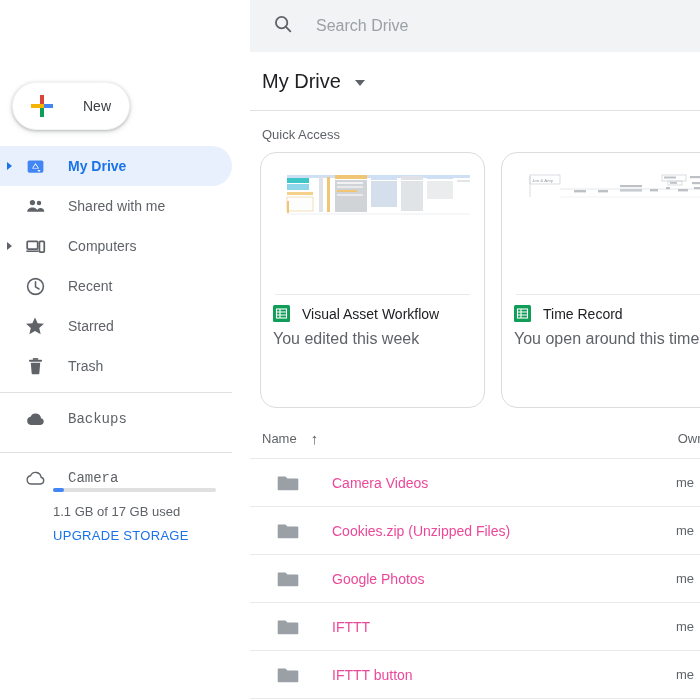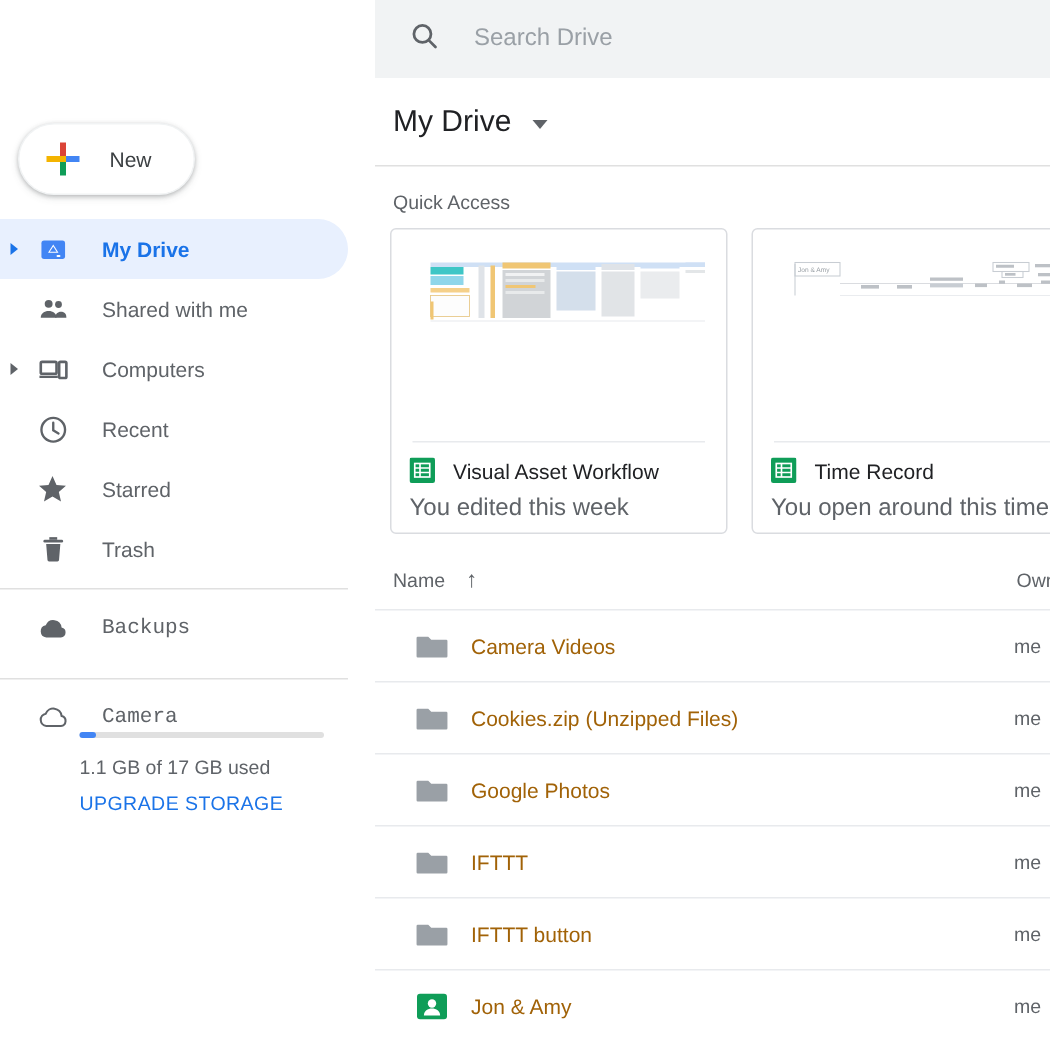--- a/index.html
+++ b/index.html
@@ -21,21 +21,21 @@
 
   .new-btn {
     position: absolute; left: 12px; top: 82px;
     width: 118px; height: 48px;
     border-radius: 24px; background: #fff;
     border: 1px solid #f1f3f4;
     box-shadow: 0 1px 3px rgba(60,64,67,.30), 0 2px 6px rgba(60,64,67,.12);
     display: flex; align-items: center; cursor: pointer;
   }
   .plus-icon { width: 26px; height: 26px; margin-left: 16px; flex: 0 0 26px; }
-  .new-label { font-size: 14px; color: #3c4043; margin-left: 18px; font-weight: 500; }
+  .new-label { font-size: 14px; color: #3c4043; margin-left: 28px; font-weight: 500; }
 
   .nav { position: absolute; top: 146px; left: 0; width: 250px; }
   .nav-item {
     position: relative; display: flex; align-items: center;
     height: 40px; cursor: pointer;
     border-top-right-radius: 20px; border-bottom-right-radius: 20px;
     margin-right: 18px;
   }
   .nav-item.active { background: #e8f0fe; }
   .nav-caret { width: 18px; flex: 0 0 18px; display: flex; align-items: center; justify-content: center; }
@@ -79,22 +79,22 @@
   }
   .hdr-rule { height: 1px; background: #e0e0e0; }
 
   .section-label {
     font-size: 13px; color: #5f6368; font-weight: 500;
     padding: 16px 0 10px 12px;
   }
 
   .cards { display: flex; gap: 16px; padding-left: 10px; }
   .card {
-    width: 225px; height: 204px;
-    border: 1px solid #dadce0; border-radius: 4px;
+    width: 225px; height: 256px;
+    border: 1px solid #dadce0; border-radius: 16px;
     background: #fff; overflow: hidden; flex: 0 0 225px; cursor: pointer;
   }
   .card-thumb {
     height: 128px; margin: 14px 14px 0 14px;
     background: #fff; border-bottom: 1px solid #e8eaed;
     position: relative; overflow: hidden;
   }
   .card-foot { padding: 10px 0 0 12px; }
   .card-row { display: flex; align-items: center; }
   .sheet-icon { width: 17px; height: 17px; flex: 0 0 17px; }
@@ -106,21 +106,21 @@
   }
   .col-name { font-size: 13px; color: #5f6368; font-weight: 500; display: flex; align-items: center; }
   .sort-arrow { margin-left: 14px; font-size: 15px; color: #5f6368; line-height: 1; }
   .col-owner { margin-left: auto; font-size: 13px; color: #5f6368; font-weight: 500; padding-right: 10px; }
 
   .file-row {
     display: flex; align-items: center; height: 48px;
     border-top: 1px solid #e8eaed; cursor: pointer; padding-left: 12px;
   }
   .folder-icon { width: 24px; height: 24px; flex: 0 0 24px; margin-left: 14px; }
-  .file-name { font-size: 14px; color: #a16207; margin-left: 14px; }
+  .file-name { font-size: 14px; color: #ec4899; margin-left: 32px; }
   .file-owner { margin-left: auto; font-size: 13px; color: #5f6368; padding-right: 32px; }
 </style>
 </head>
 <body>
 
 <div class="app">
 
   <div class="sidebar">
 
 

